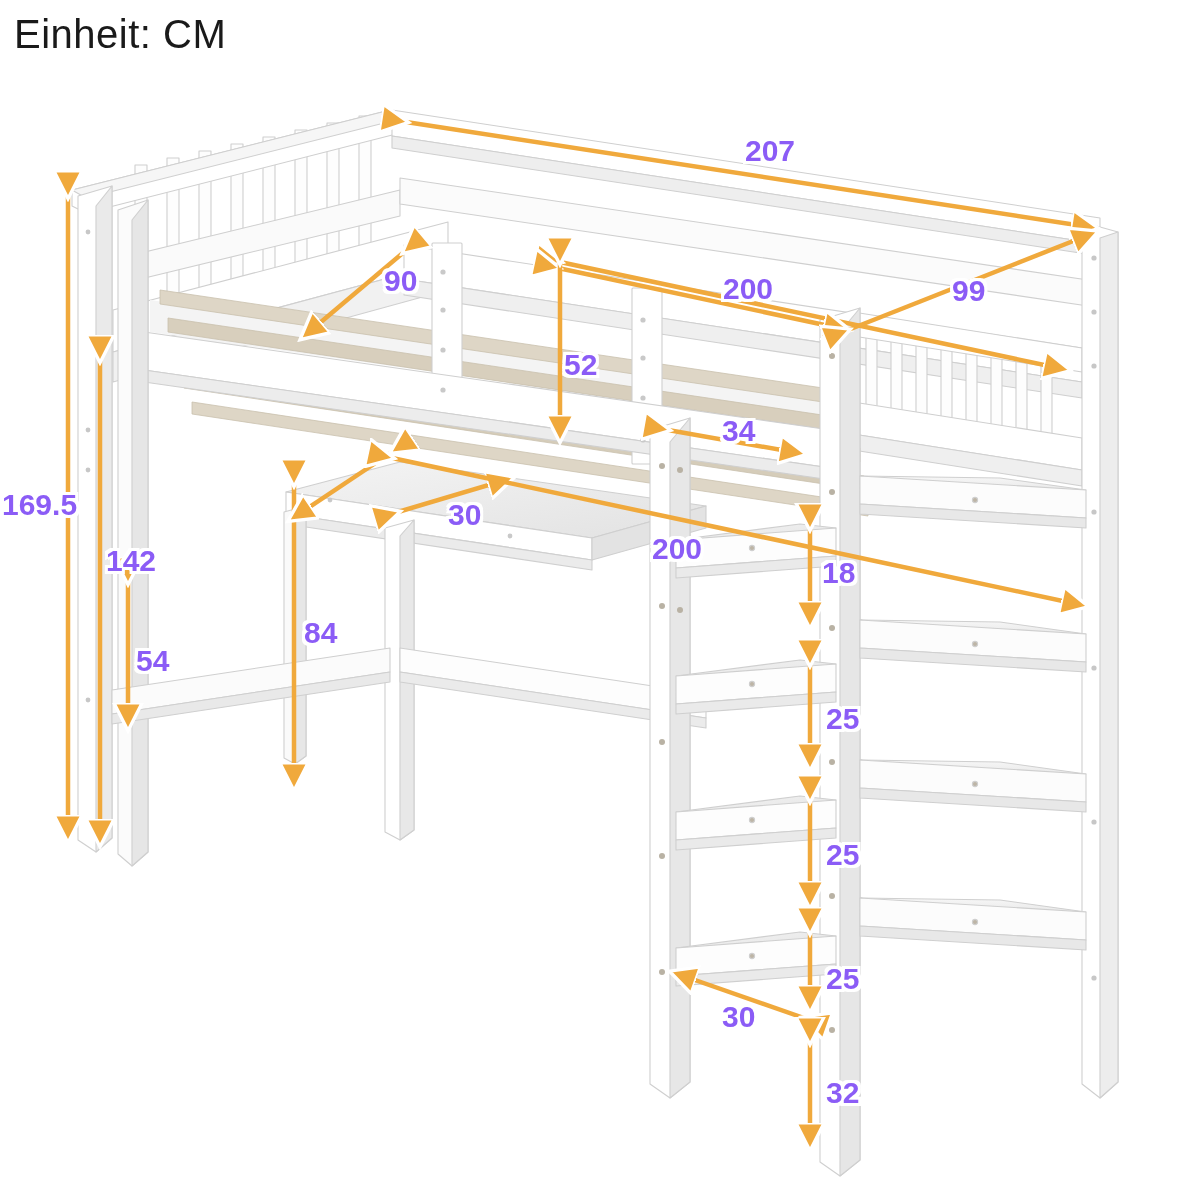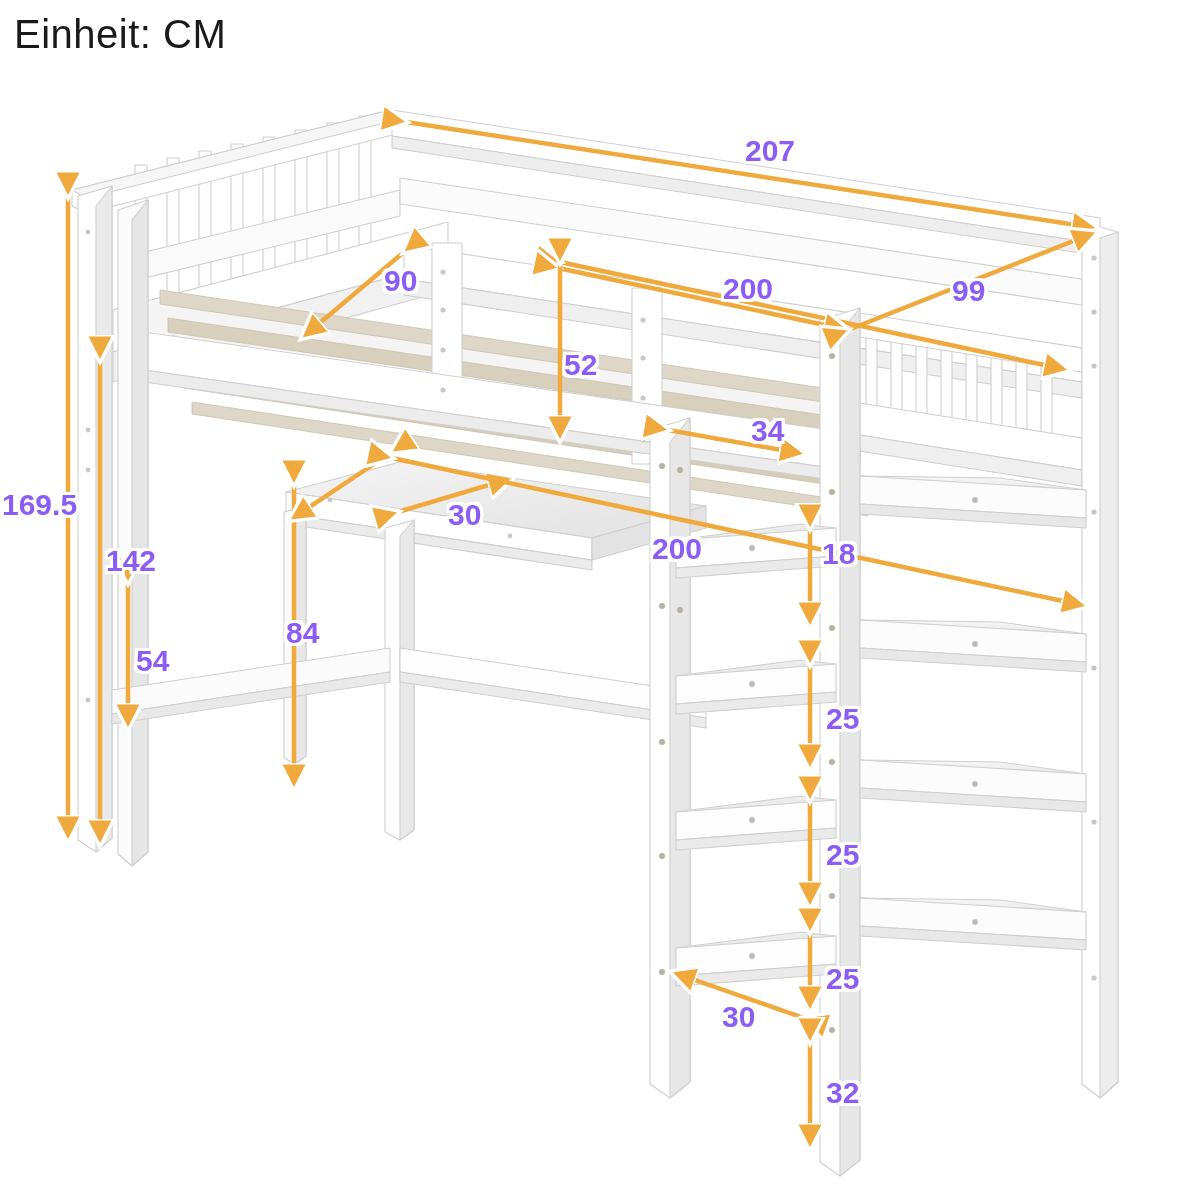--- a/index.html
+++ b/index.html
@@ -315,35 +315,35 @@
   <div class="dimlabel" style="left:745px;top:134px;">207</div>
 
   <div class="dimlabel" style="left:384px;top:264px;">90</div>
 
   <div class="dimlabel" style="left:723px;top:272px;">200</div>
 
   <div class="dimlabel" style="left:952px;top:250px;margin-top:24px;">99</div>
 
   <div class="dimlabel" style="left:564px;top:348px;">52</div>
 
-  <div class="dimlabel" style="left:751px;top:414px;">34</div>
+  <div class="dimlabel" style="left:722px;top:414px;">34</div>
 
   <div class="dimlabel" style="left:2px;top:488px;">169.5</div>
 
   <div class="dimlabel" style="left:106px;top:544px;">142</div>
 
   <div class="dimlabel" style="left:448px;top:498px;">30</div>
 
   <div class="dimlabel" style="left:652px;top:532px;">200</div>
 
   <div class="dimlabel" style="left:136px;top:644px;">54</div>
 
-  <div class="dimlabel" style="left:286px;top:616px;text-align:center;">84</div>
-
-  <div class="dimlabel" style="left:822px;top:537px;text-align:center;">18</div>
+  <div class="dimlabel" style="left:304px;top:616px;text-align:center;">84</div>
+
+  <div class="dimlabel" style="left:822px;top:556px;text-align:center;">18</div>
 
   <div class="dimlabel" style="left:826px;top:702px;">25</div>
 
   <div class="dimlabel" style="left:826px;top:838px;">25</div>
 
   <div class="dimlabel" style="left:826px;top:962px;">25</div>
 
   <div class="dimlabel" style="left:722px;top:1000px;">30</div>
 
   <div class="dimlabel" style="left:826px;top:1076px;">32</div>

